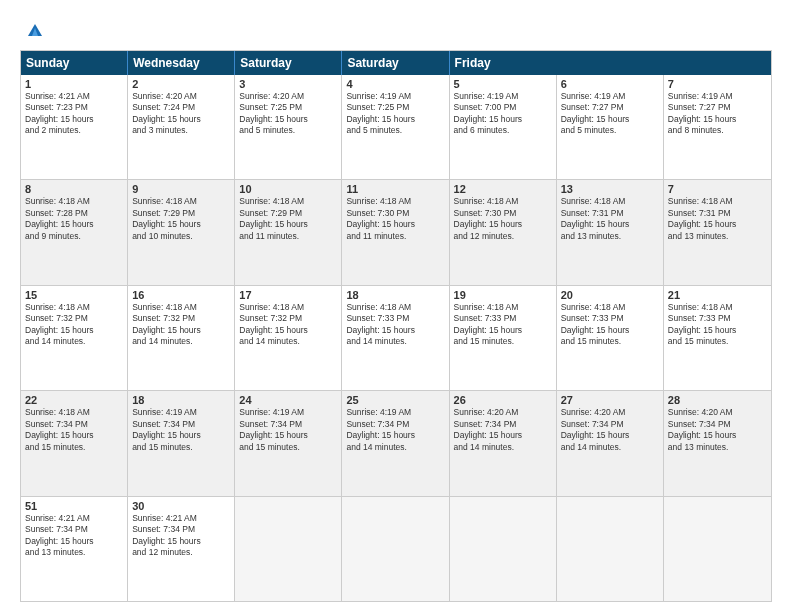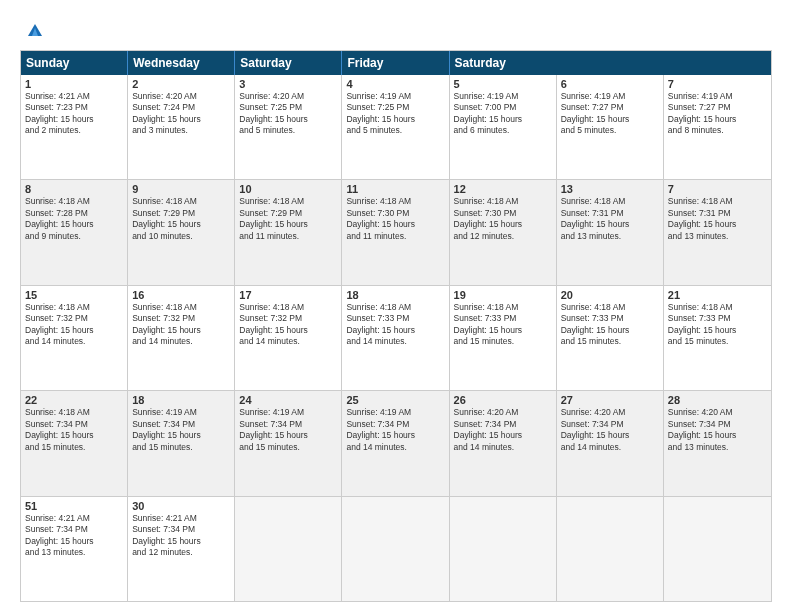--- a/index.html
+++ b/index.html
@@ -132,22 +132,22 @@
       <div class="title-month"></div>
       <div class="title-location"></div>
     </div>
   </div>
 
   <div class="calendar">
     <div class="cal-header">
     <div class="cal-header-cell">Sunday</div>
         <div class="cal-header-cell">Wednesday</div>
         <div class="cal-header-cell">Saturday</div>
+        <div class="cal-header-cell">Saturday</div>
         <div class="cal-header-cell">Friday</div>
-        <div class="cal-header-cell">Saturday</div>
       </div>
     <div class="cal-body">
     <div class="cal-row">
           <div class="cal-cell">
             <span class="day-num">1</span>
             <span class="cell-line">Sunrise: 4:21 AM</span>
             <span class="cell-line">Sunset: 7:23 PM</span>
             <span class="cell-line">Daylight: 15 hours</span>
             <span class="cell-line">and 2 minutes.</span>
           </div>

